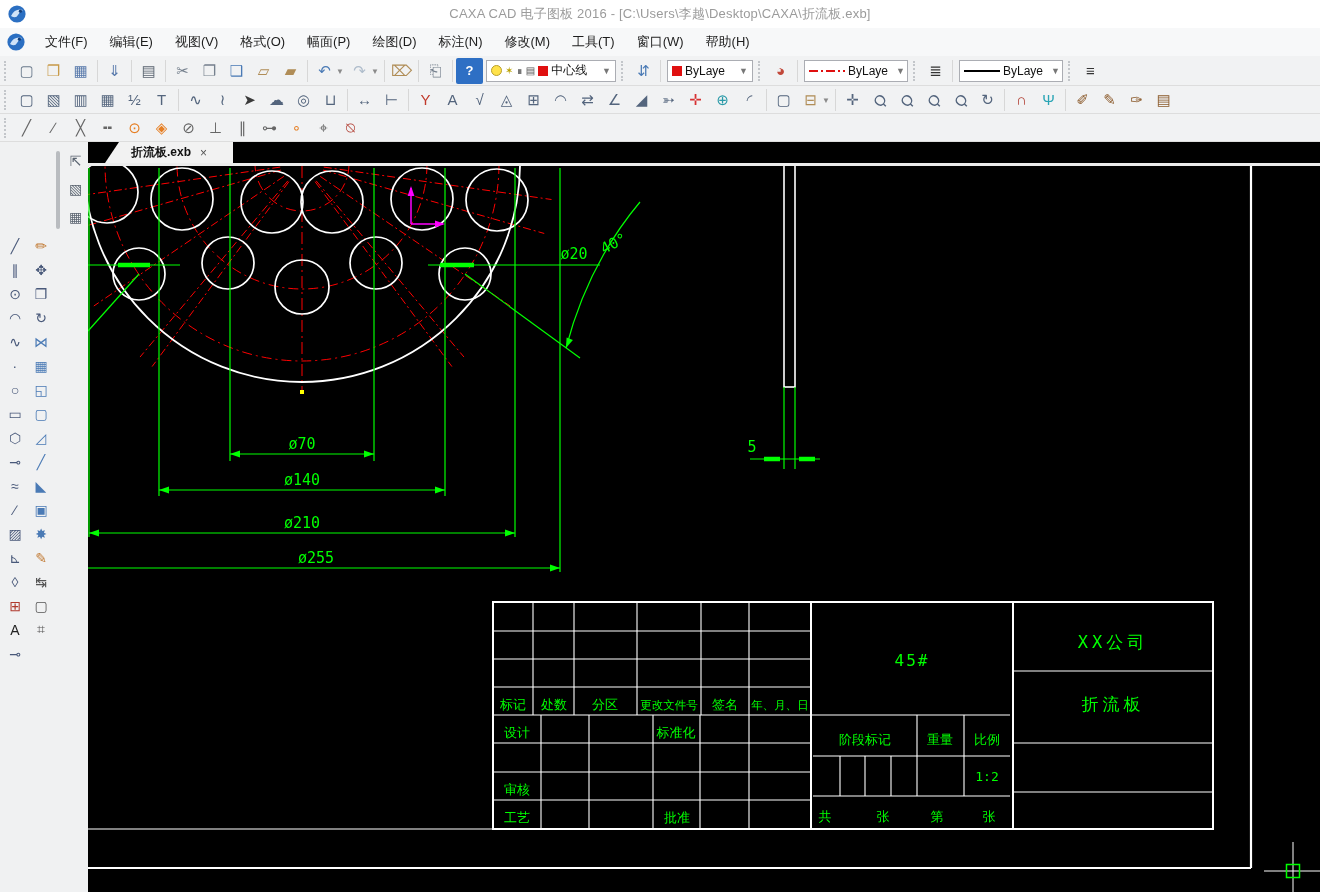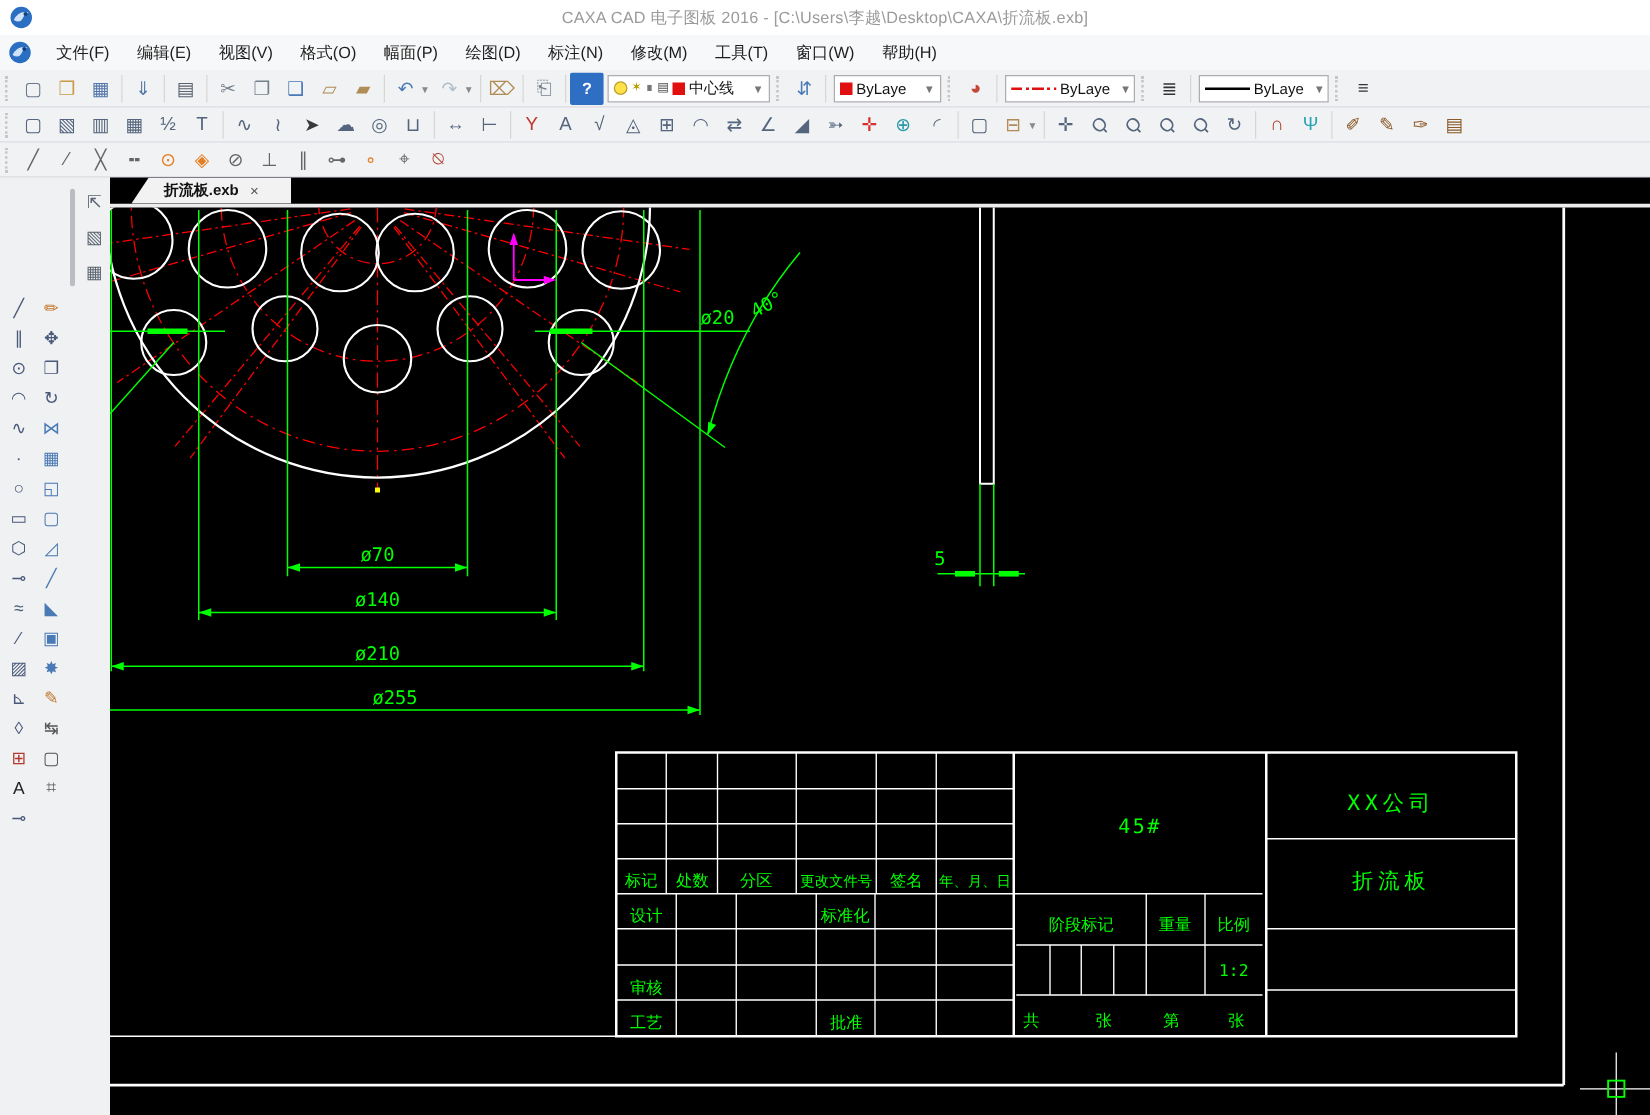--- a/index.html
+++ b/index.html
@@ -1,16 +1,16 @@
 <!DOCTYPE html>
 <html><head>
 <meta charset="utf-8">
 <style>
   html,body{margin:0;padding:0;background:#222;}
-  .win{position:relative;width:1320px;height:892px;background:#c4b5fd;overflow:hidden;
+  .win{position:relative;width:1320px;height:892px;background:#0369a1;overflow:hidden;
        font-family:"Liberation Sans",sans-serif;-webkit-font-smoothing:antialiased;}
   
   .titlebar{position:absolute;left:0;top:0;width:100%;height:28px;background:#ffffff;
             display:flex;align-items:center;justify-content:center;}
   .appico{position:absolute;left:7px;top:4px;width:20px;height:20px;}
   .title-text{font-size:13px;color:#9b9b9b;letter-spacing:.2px;}
   
   .menubar{position:absolute;left:0;top:28px;width:100%;height:28px;background:#f7f8f9;
            border-bottom:1px solid #e6e6e6;display:flex;align-items:center;font-size:13px;color:#1d1d1d;}
   .menubar .appico2{width:20px;height:20px;margin:0 8px 0 6px;}

